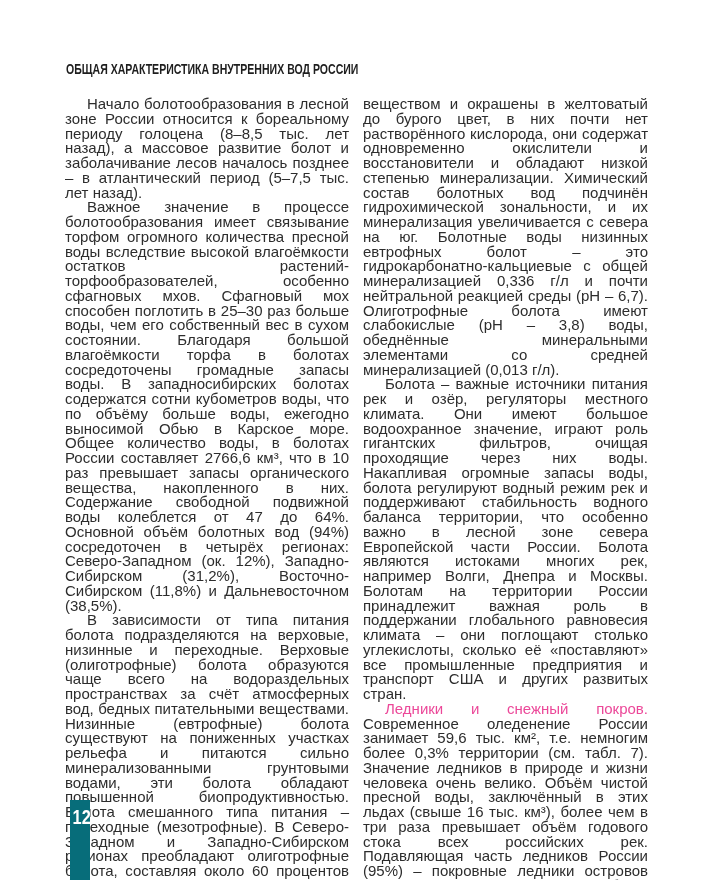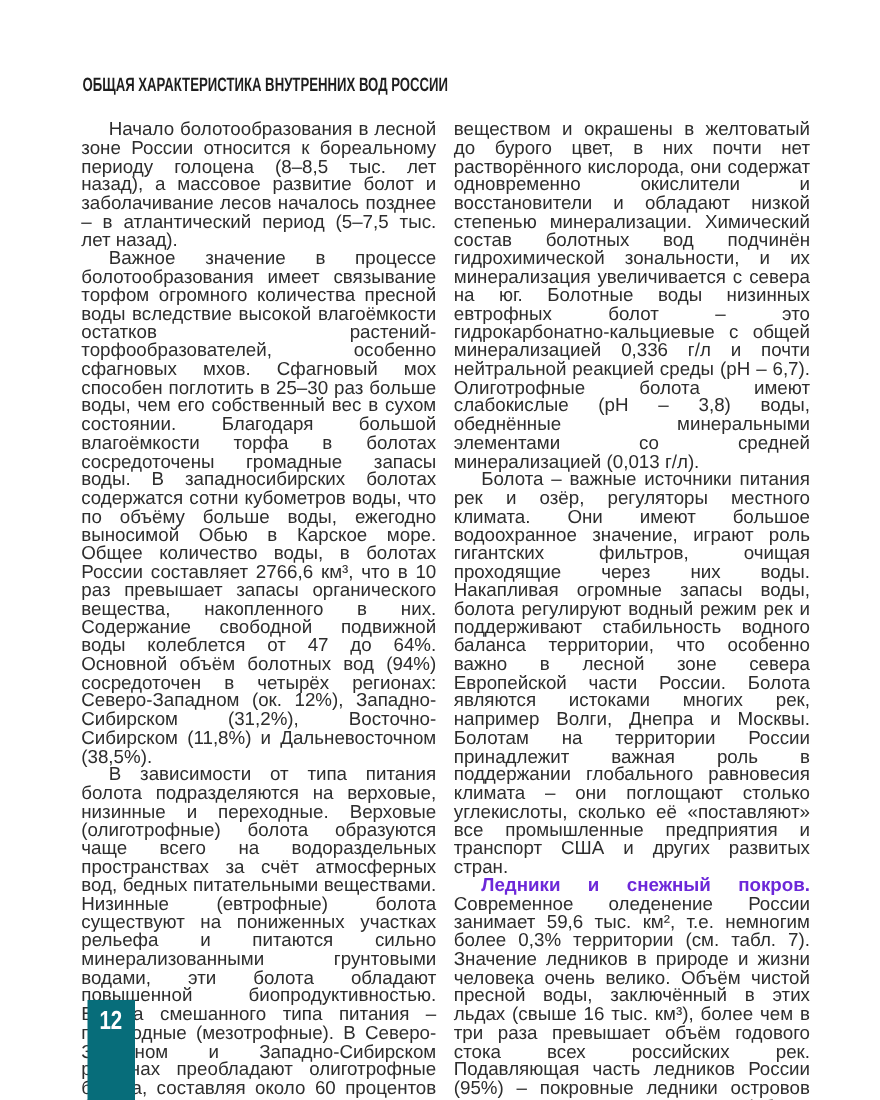--- a/index.html
+++ b/index.html
@@ -36,26 +36,26 @@
     text-align: justify;
     color: #2d2d2d;
   }
   .col-left  { left: 65px;  width: 284px; }
   .col-right { left: 363px; width: 285px; }
   .col p {
     margin: 0;
     padding: 0;
   }
   .col p.indent { text-indent: 22px; }
-  .col p b { font-weight: 700; color: #6d28d9; }
+  .col p b { font-weight: 400; color: #ec4899; }
   .page-number-box {
     position: absolute;
     left: 70px;
     top: 800px;
-    width: 38px;
+    width: 20px;
     height: 80px;
     background: #076d7a;
     text-align: center;
   }
   .page-number {
     display: inline-block;
     margin-top: 5px;
     color: #ffffff;
     font-size: 21px;
     font-weight: 700;

